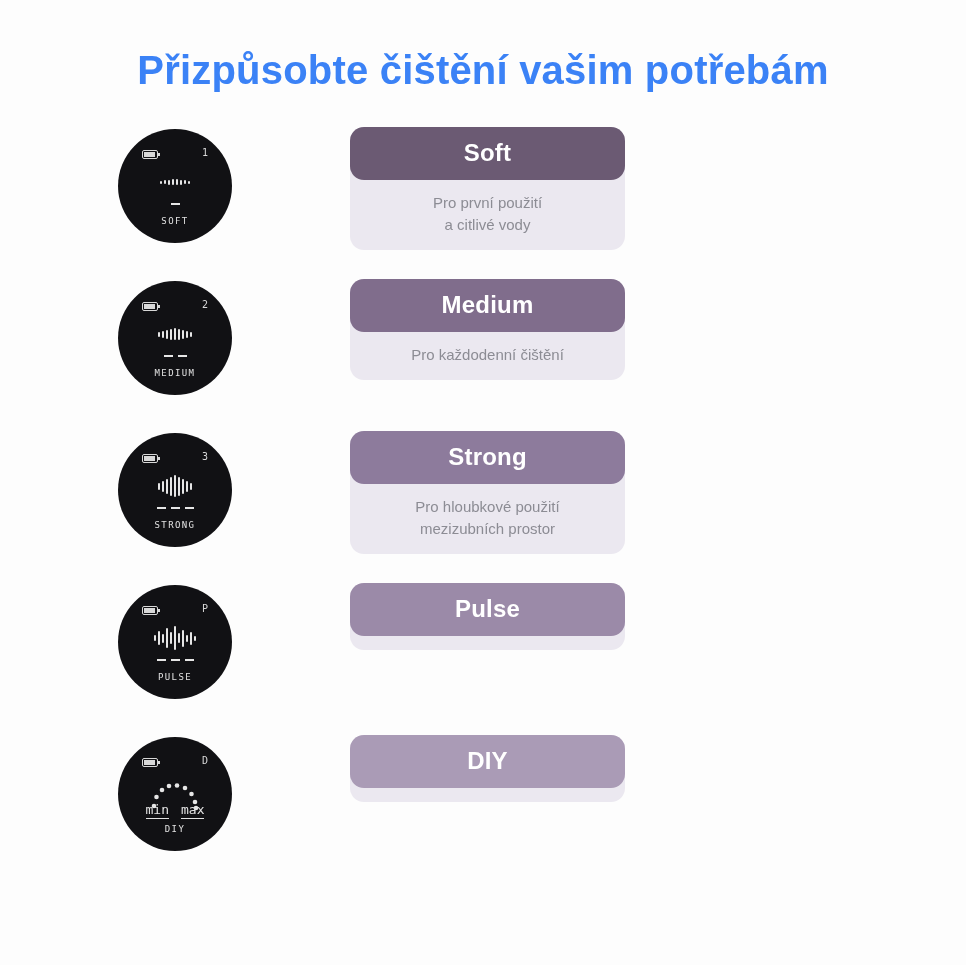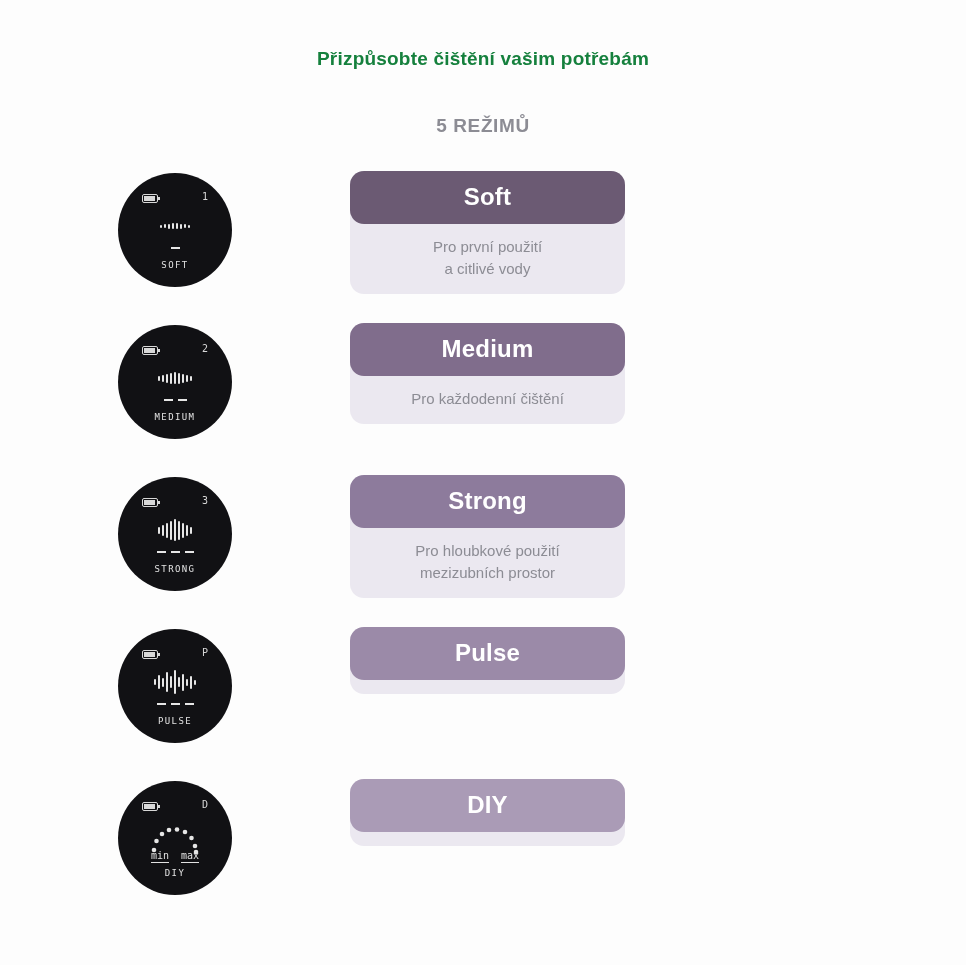--- a/index.html
+++ b/index.html
@@ -14,23 +14,23 @@
     overflow: hidden;
   }
   .page {
     position: relative;
     width: 966px;
     height: 965px;
     background: #fdfdfd;
   }
   .title {
     text-align: center;
-    font-size: 19px;
+    font-size: 40px;
     font-weight: bold;
-    color: #15803d;
+    color: #3b82f6;
     letter-spacing: 0.2px;
     padding-top: 48px;
   }
   .subtitle {
     text-align: center;
     font-size: 19px;
     font-weight: bold;
     color: #8c8c94;
     letter-spacing: 0.6px;
     margin-top: 45px;
@@ -138,21 +138,21 @@
     font-family: "DejaVu Sans Mono", monospace;
   }
   .scr-minmax {
     position: absolute;
     left: 0;
     right: 0;
     bottom: 32px;
     display: flex;
     justify-content: center;
     gap: 12px;
-    font-size: 10px;
+    font-size: 13px;
     color: #e2e2e2;
     font-family: "DejaVu Sans Mono", monospace;
   }
   .scr-minmax span {
     border-bottom: 1px solid #e2e2e2;
     padding-bottom: 1px;
   }
   .scr-arc {
     position: absolute;
     left: 0;
@@ -188,21 +188,20 @@
     padding: 12px 18px 0 18px;
     white-space: pre-line;
   }
 </style>
 </head>
 <body>
 
 <div class="page">
 
   <div class="title">Přizpůsobte čištění vašim potřebám</div>
-  <div class="subtitle">5 REŽIMŮ</div>
 
   <div class="modes">
 
     <div class="mode-row">
       <div class="screen-wrap">
         <div class="screen">
           <div class="scr-batt">
               <i></i>
             </div>
           <div class="scr-num">1</div>

